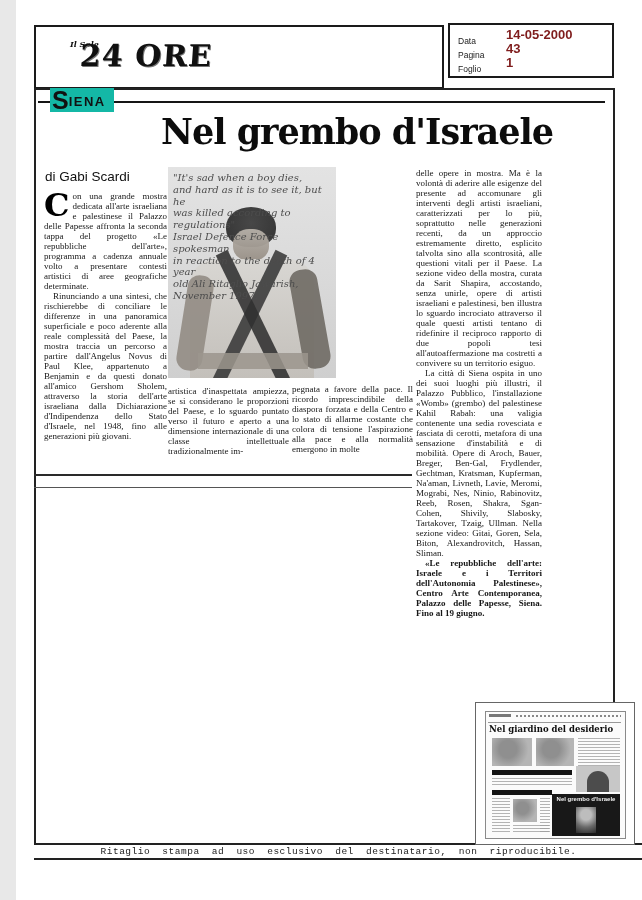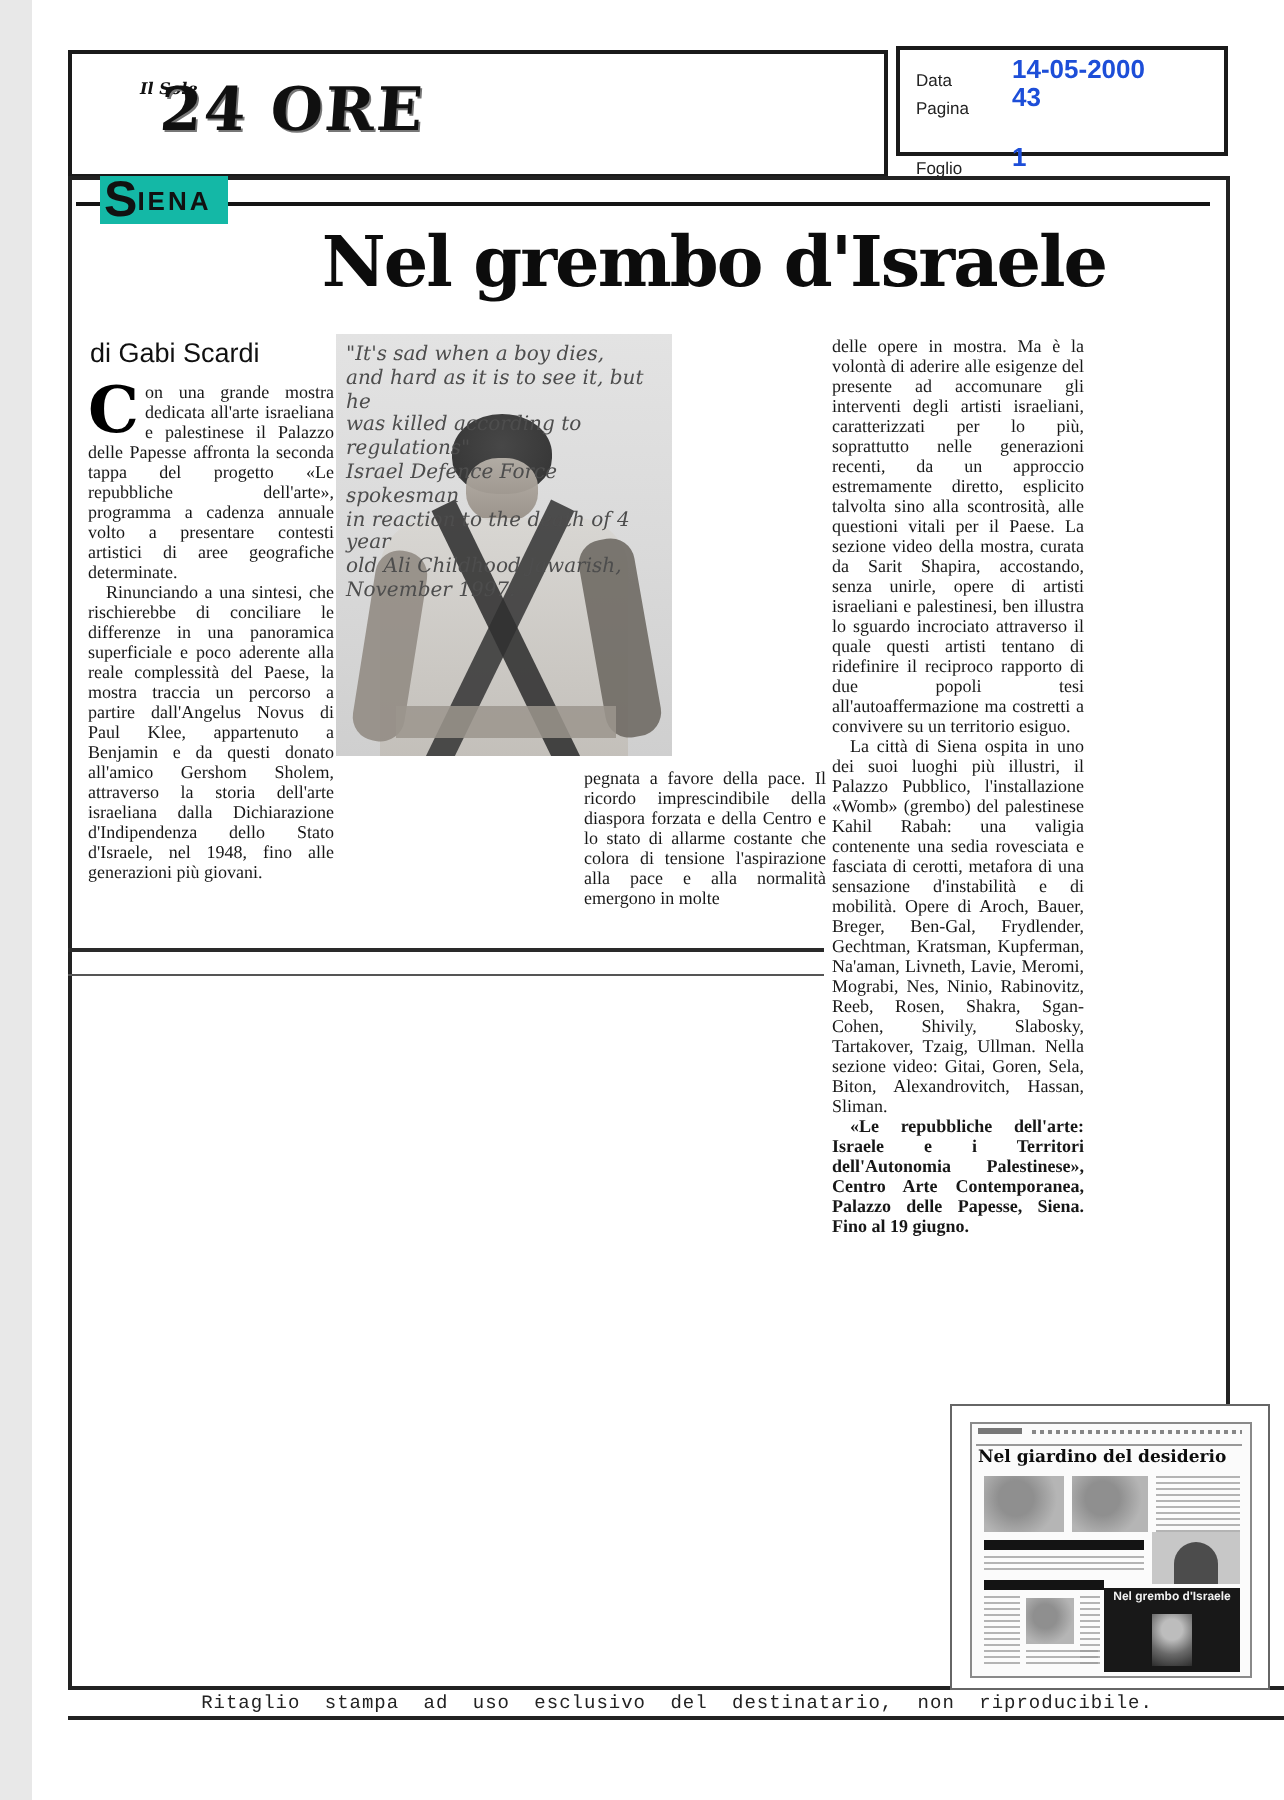--- a/index.html
+++ b/index.html
@@ -10,21 +10,21 @@
   
   .logo-box{left:18px;top:25px;width:406px;height:60px;border:2px solid #1a1a1a;}
   .logo-small{position:absolute;left:34px;top:12px;font:700 italic 8px "DejaVu Serif",serif;color:#111;}
   .logo-main{position:absolute;left:44px;top:12px;font:900 30px/34px "DejaVu Serif",serif;
              letter-spacing:1px;color:#101010;transform:skewX(-4deg);
              text-shadow:1px 1px 0 #777;}
   .info-box{left:432px;top:23px;width:162px;height:51px;border:2px solid #1a1a1a;
             font-family:"Liberation Sans",sans-serif;}
   .info-row{position:absolute;left:8px;width:146px;height:14px;}
   .info-label{font-size:8.5px;color:#222;display:inline-block;width:40px;}
-  .info-value{font-size:13px;font-weight:700;color:#1d4ed8;position:absolute;left:48px;top:-3px;}
+  .info-value{font-size:13px;font-weight:700;color:#7f1d1d;position:absolute;left:48px;top:-3px;}
 
   
   .frame{left:18px;top:88px;width:577px;height:755px;border:2px solid #222;border-bottom:none;}
   .section-rule{left:22px;top:101px;width:567px;height:2px;background:#151515;}
   .section{left:34px;top:88px;background:#14b8a6;padding:0 8px 0 2px;
            font-family:Liberation Sans, sans-serif;font-weight:700;}
   .s-big{font-size:25px;line-height:24px;vertical-align:-3px;}
   .s-rest{font-size:13px;letter-spacing:1.5px;}
   .headline{left:140px;top:112px;width:402px;margin:0;text-align:center;
             font:700 35px/40px "DejaVu Serif",serif;letter-spacing:-1px;color:#0c0c0c;}
@@ -110,21 +110,21 @@
 
   <div class="abs info-box">
     <div class="info-row" style="top:5px">
       <span class="info-label">Data</span>
       <span class="info-value">14-05-2000</span>
     </div>
     <div class="info-row" style="top:19px">
       <span class="info-label">Pagina</span>
       <span class="info-value">43</span>
     </div>
-    <div class="info-row" style="top:49px">
+    <div class="info-row" style="top:33px">
       <span class="info-label">Foglio</span>
       <span class="info-value">1</span>
     </div>
   </div>
 
   <div class="abs frame"></div>
   <div class="abs section-rule"></div>
   <div class="abs section">
     <span class="s-big">S</span><span class="s-rest">IENA</span>
   </div>
@@ -145,25 +145,28 @@
     <div class="fig arm-r"></div>
     <div class="fig strap1"></div>
     <div class="fig strap2"></div>
     <div class="fig belt"></div>
     <div class="overlay">
       <div>"It's sad when a boy dies,</div>
       <div>and hard as it is to see it, but he</div>
       <div>was killed according to regulations"</div>
       <div>Israel Defence Force spokesman</div>
       <div>in reaction to the death of 4 year</div>
-      <div>old Ali Childhood Jawarish,</div>
+      <div>old Ali Ritaglio Jawarish,</div>
       <div>November 1997.</div>
     </div>
   </div>
 
+  <div class="abs col col2">
+    <p>artistica d'inaspettata ampiezza, se si considerano le proporzioni del Paese, e lo sguardo puntato verso il futuro e aperto a una dimensione internazionale di una classe intellettuale tradizionalmente im-</p>
+  </div>
   <div class="abs col col3">
     <p>pegnata a favore della pace. Il ricordo imprescindibile della diaspora forzata e della Centro e lo stato di allarme costante che colora di tensione l'aspirazione alla pace e alla normalità emergono in molte</p>
   </div>
 
   <div class="abs col col4">
     <p>delle opere in mostra. Ma è la volontà di aderire alle esigenze del presente ad accomunare gli interventi degli artisti israeliani, caratterizzati per lo più, soprattutto nelle generazioni recenti, da un approccio estremamente diretto, esplicito talvolta sino alla scontrosità, alle questioni vitali per il Paese. La sezione video della mostra, curata da Sarit Shapira, accostando, senza unirle, opere di artisti israeliani e palestinesi, ben illustra lo sguardo incrociato attraverso il quale questi artisti tentano di ridefinire il reciproco rapporto di due popoli tesi all'autoaffermazione ma costretti a convivere su un territorio esiguo.</p>
     <p class="ind">La città di Siena ospita in uno dei suoi luoghi più illustri, il Palazzo Pubblico, l'installazione «Womb» (grembo) del palestinese Kahil Rabah: una valigia contenente una sedia rovesciata e fasciata di cerotti, metafora di una sensazione d'instabilità e di mobilità. Opere di Aroch, Bauer, Breger, Ben-Gal, Frydlender, Gechtman, Kratsman, Kupferman, Na'aman, Livneth, Lavie, Meromi, Mograbi, Nes, Ninio, Rabinovitz, Reeb, Rosen, Shakra, Sgan-Cohen, Shivily, Slabosky, Tartakover, Tzaig, Ullman. Nella sezione video: Gitai, Goren, Sela, Biton, Alexandrovitch, Hassan, Sliman.</p>
     <p class="ind boldpar">«Le repubbliche dell'arte: Israele e i Territori dell'Autonomia Palestinese», Centro Arte Contemporanea, Palazzo delle Papesse, Siena. Fino al 19 giugno.</p>
   </div>
 

